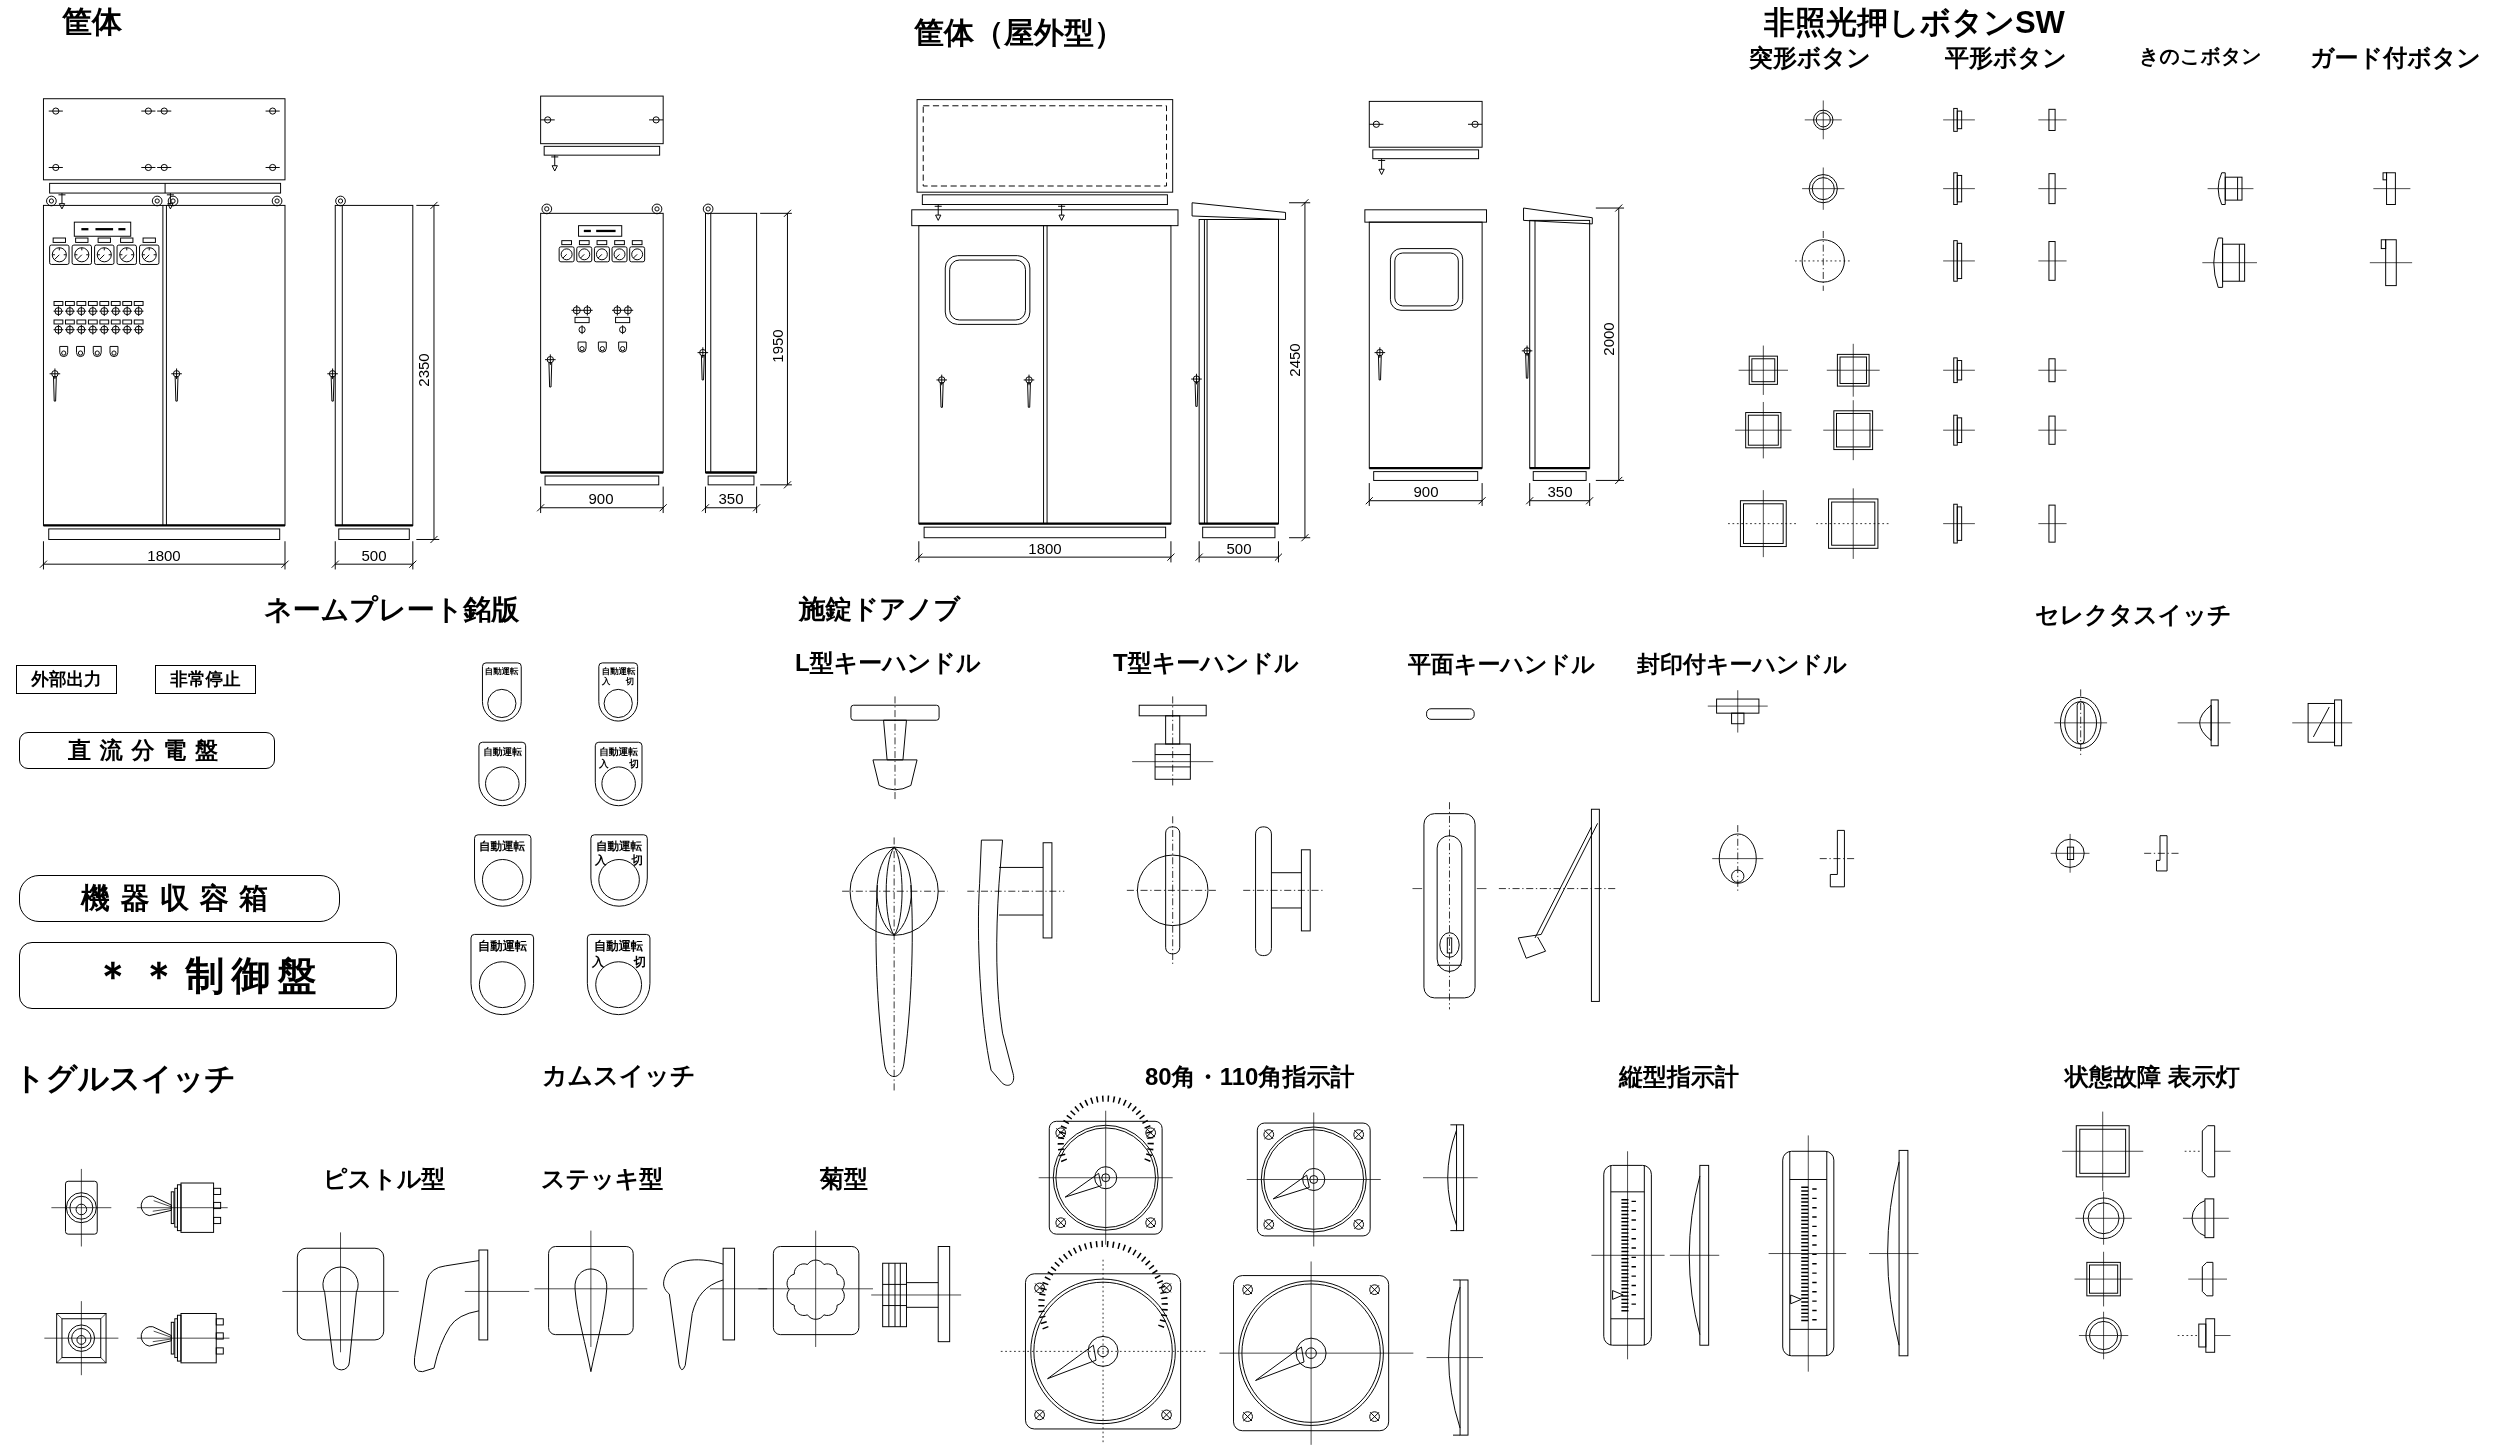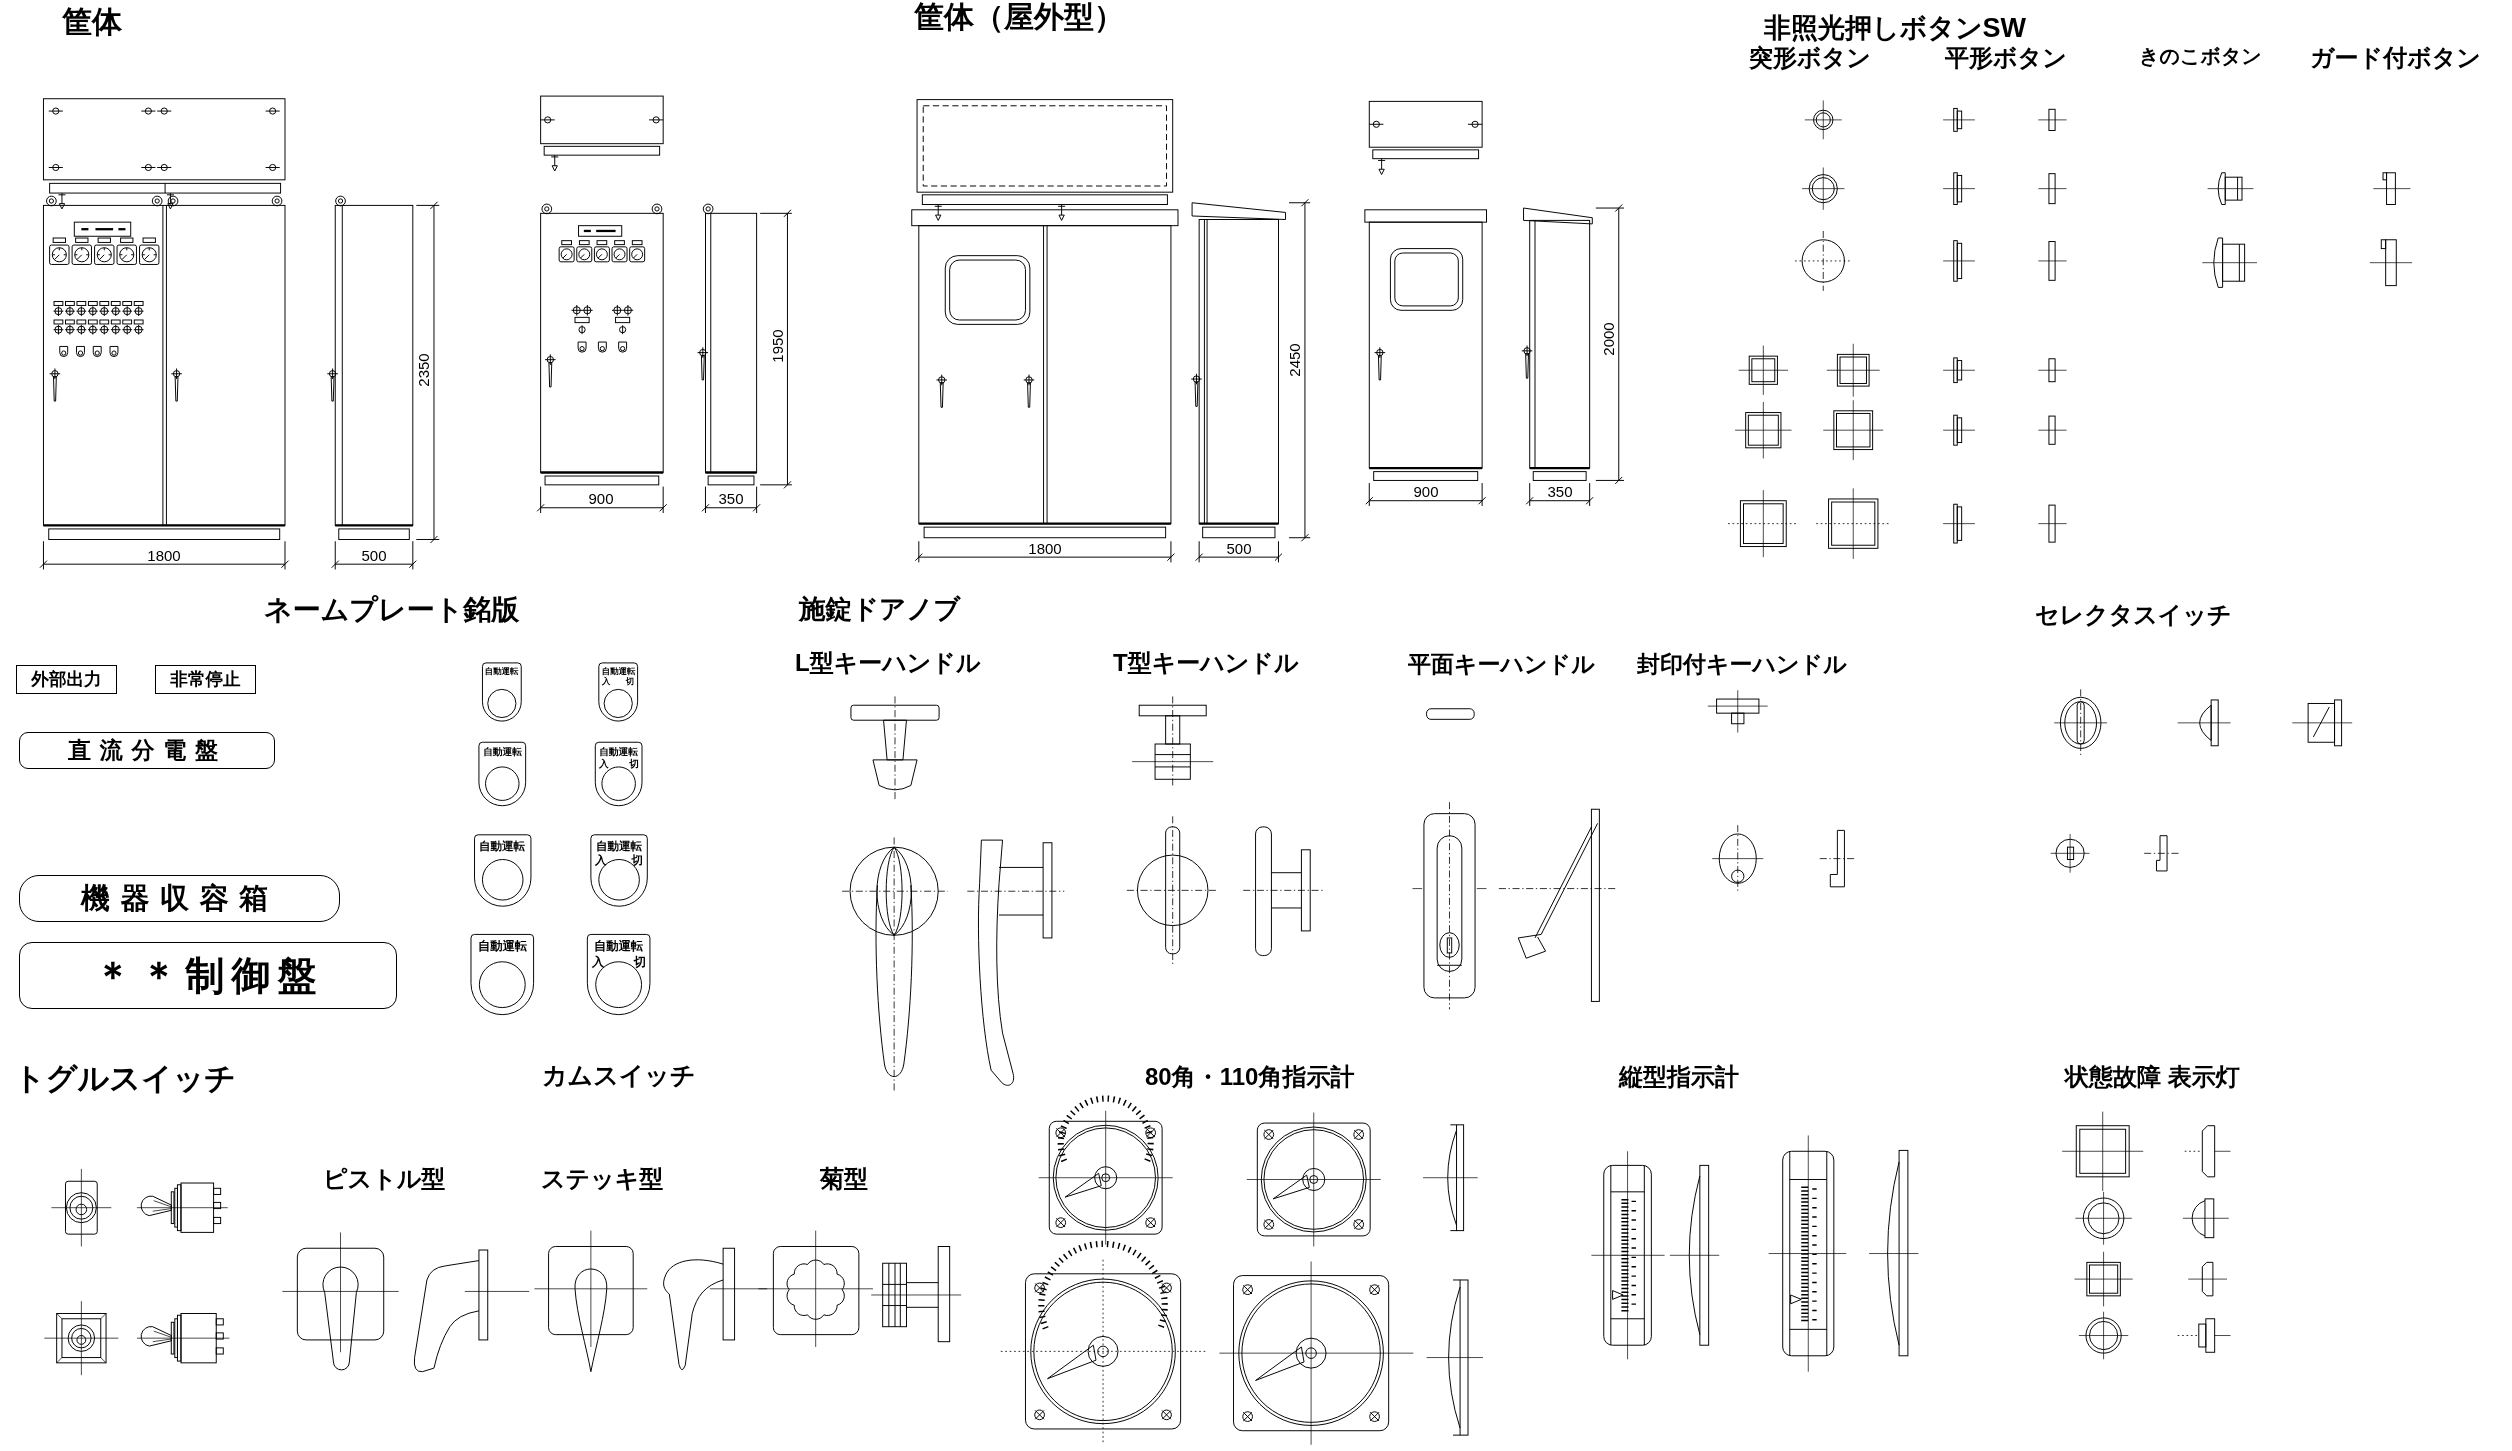--- a/index.html
+++ b/index.html
@@ -731,22 +731,22 @@
   <line x1="2386" y1="1488" x2="2386" y2="1542" class="thin"></line>
       <line x1="2358" y1="1515" x2="2414" y2="1515" class="thin"></line>
   <rect x="2502" y="1496" width="10" height="38"></rect>
       <rect x="2494" y="1502" width="8" height="26"></rect>
   <line x1="2470" y1="1515" x2="2494" y2="1515" class="dt"></line>
       <line x1="2512" y1="1515" x2="2530" y2="1515" class="thin"></line>
 </g>
 </svg>
 
 <div class="lbl" style="left:62px;top:7px;font-size:30px;">筐体</div>
-<div class="lbl" style="left:914px;top:2px;font-size:30px;">筐体（屋外型）</div>
-<div class="lbl" style="left:1764px;top:15px;font-size:27px;">非照光押しボタンSW</div>
+<div class="lbl" style="left:914px;top:18px;font-size:30px;">筐体（屋外型）</div>
+<div class="lbl" style="left:1764px;top:7px;font-size:31px;">非照光押しボタンSW</div>
 <div class="lbl" style="left:1749px;top:46px;font-size:24px;">突形ボタン</div>
 <div class="lbl" style="left:1945px;top:46px;font-size:24px;">平形ボタン</div>
 <div class="lbl" style="left:2139px;top:46px;font-size:20px;">きのこボタン</div>
 <div class="lbl" style="left:2310px;top:46px;font-size:24px;">ガード付ボタン</div>
 <div class="lbl" style="left:222px;top:596px;font-size:28px;margin-left:42px;">ネームプレート銘版</div>
 <div class="lbl" style="left:799px;top:596px;font-size:26.5px;">施錠ドアノブ</div>
 <div class="lbl" style="left:795px;top:651px;font-size:24px;">L型キーハンドル</div>
 <div class="lbl" style="left:1113px;top:651px;font-size:24px;">T型キーハンドル</div>
 <div class="lbl" style="left:1408px;top:653px;font-size:23px;">平面キーハンドル</div>
 <div class="lbl" style="left:1637px;top:653px;font-size:23px;">封印付キーハンドル</div>

